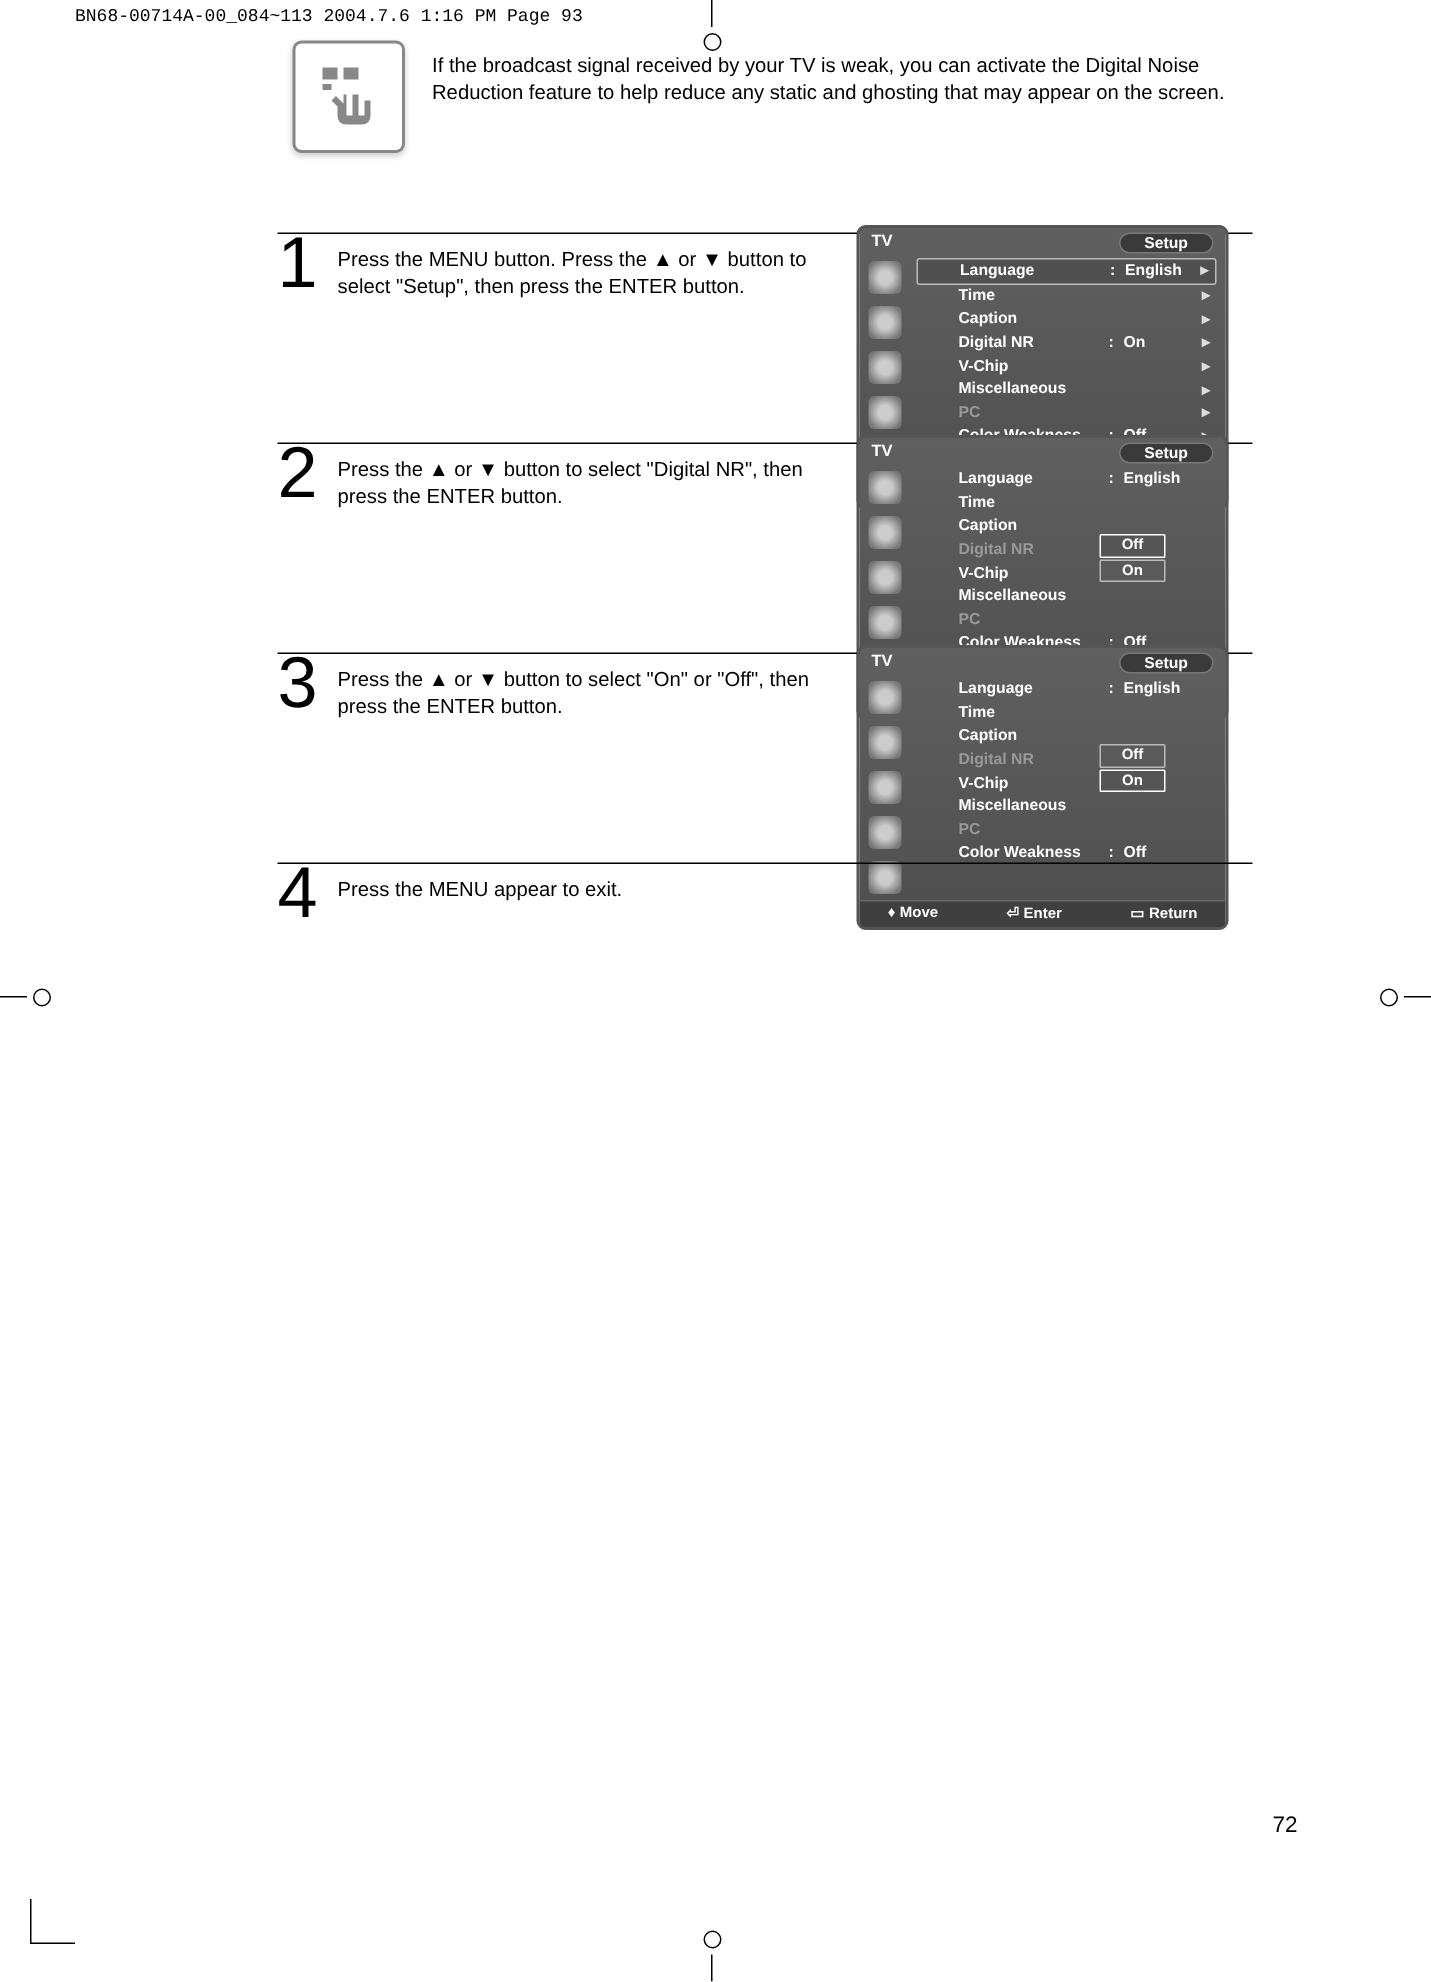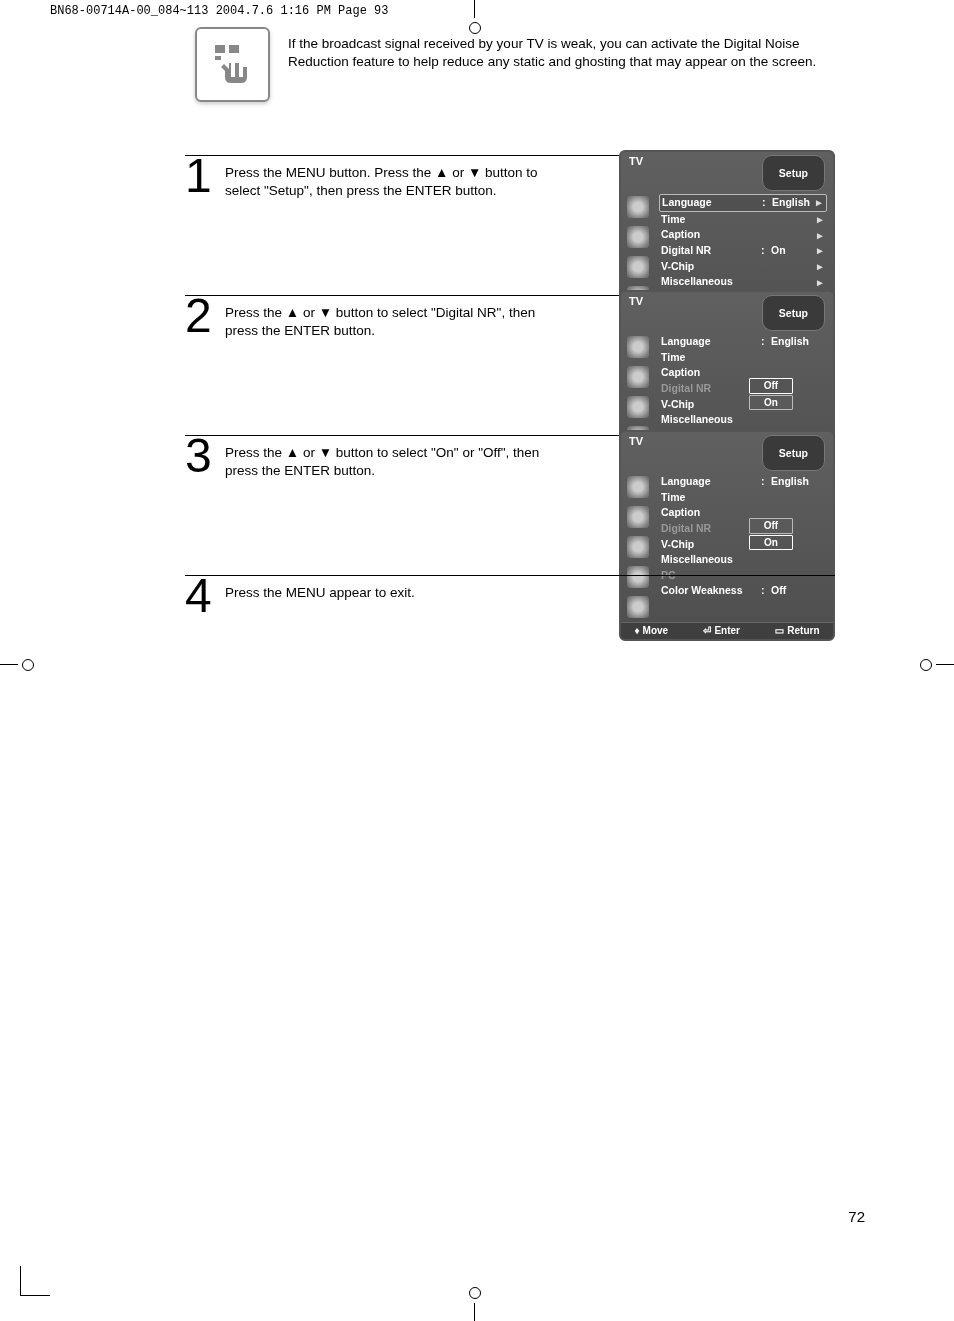--- a/index.html
+++ b/index.html
@@ -210,41 +210,41 @@
   }
   .step-text {
     font-size: 13.5px;
     line-height: 1.35;
     max-width: 330px;
     padding-top: 2px;
   }
 
   .osd {
     position: absolute;
-    right: 0;
+    right: 16px;
     top: -6px;
-    width: 216px;
+    width: 248px;
     border: 2px solid #555;
     border-radius: 6px;
     overflow: hidden;
     font-size: 11px;
     background: linear-gradient(180deg, #606060 0%, #4e4e4e 100%);
     color: #fff;
   }
   .osd-top {
     display: flex;
     justify-content: space-between;
     padding: 3px 8px 1px 8px;
     font-weight: bold;
   }
   .osd-top .setup {
     background: #3a3a3a;
     border: 1px solid #777;
     border-radius: 10px;
-    padding: 11px 16px;
+    padding: 0 16px;
     font-size: 10.5px;
   }
   .osd-body {
     display: flex;
     padding: 2px 6px 4px 6px;
   }
   .osd-icons {
     width: 26px;
     display: flex;
     flex-direction: column;
@@ -264,21 +264,21 @@
   }
   .osd-row {
     display: flex;
     align-items: center;
     font-weight: bold;
     padding: 1px 2px;
     position: relative;
     font-size: 10.5px;
     line-height: 1.3;
   }
-  .osd-row .label { width: 100px; }
+  .osd-row .label { width: 100px; margin-left: 26px; }
   .osd-row .colon { width: 10px; }
   .osd-row .value { flex: 1; }
   .osd-row .arrow { color: #ddd; font-size: 10px; }
   .osd-row.highlighted {
     border: 1px solid #bbb;
     background: #505050;
     border-radius: 2px;
   }
   .osd-row.dim { color: #999; }
   .osd-footer {

